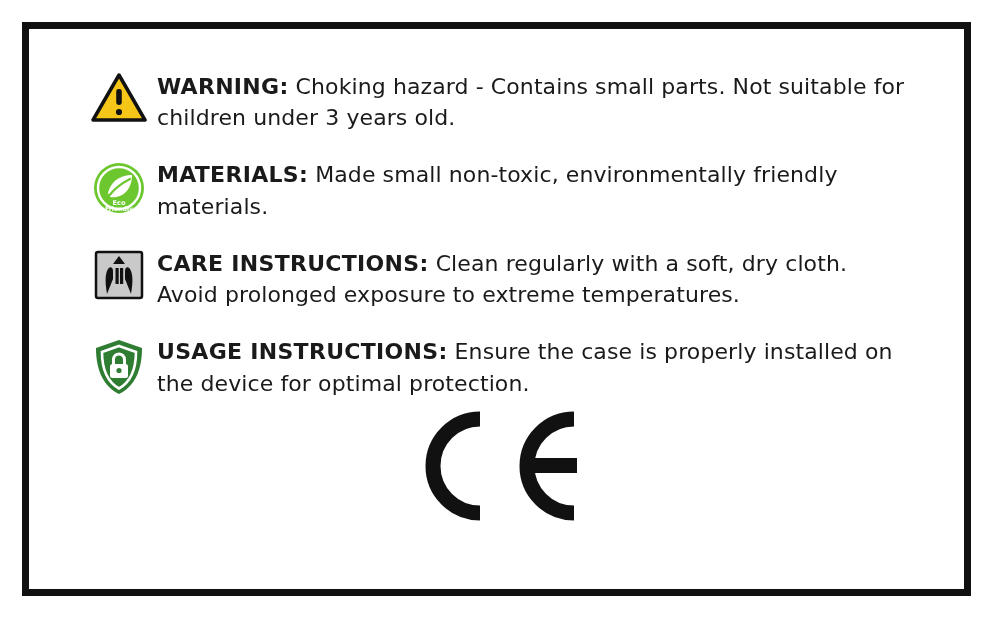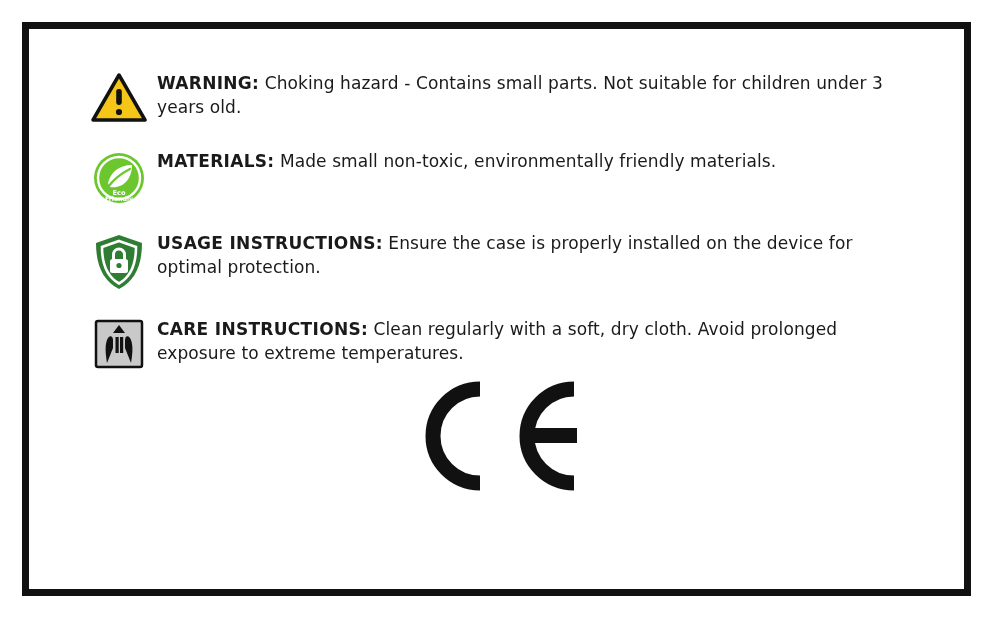--- a/index.html
+++ b/index.html
@@ -49,21 +49,21 @@
     width: 76px;
     min-width: 76px;
     display: flex;
     justify-content: center;
     align-items: center;
     padding-top: 2px;
   }
 
   .notice-text {
     font-family: "DejaVu Sans", sans-serif;
-    font-size: 17px;
+    font-size: 22px;
     line-height: 1.42;
     color: #1a1a1a;
     letter-spacing: 0.1px;
     max-width: 800px;
   }
   .notice-text .head {
     font-weight: bold;
     letter-spacing: 0.3px;
   }
 
@@ -112,46 +112,46 @@
             <text x="27" y="50" font-family="DejaVu Sans, sans-serif" font-size="6.2" font-weight="bold" fill="#ffffff" text-anchor="middle">Friendly</text>
           </svg>
         </div>
         <div class="notice-text">
           <span class="head">MATERIALS:</span><span> Made small non-toxic, environmentally friendly materials.</span>
         </div>
       </div>
 
       <div class="notice-row">
         <div class="icon-cell">
-          <svg class="icon-svg" width="52" height="58" viewBox="0 0 52 58">
-            <path d="M26 2 L49 10 C49 32 42 48 26 56 C10 48 3 32 3 10 Z" fill="#2f7d32"></path>
-            <path d="M26 8 L43 14 C43 31 37.5 44 26 50.5 C14.5 44 9 31 9 14 Z" fill="none" stroke="#ffffff" stroke-width="2.6"></path>
-            <rect x="17" y="26" width="18" height="14" rx="2.5" fill="#ffffff"></rect>
-            <path d="M20.5 26 v-4.5 a5.5 5.5 0 0 1 11 0 V26" fill="none" stroke="#ffffff" stroke-width="3"></path>
-            <circle cx="26" cy="32.5" r="2.6" fill="#2f7d32"></circle>
-          </svg>
-        </div>
-        <div class="notice-text">
-          <span class="head">USAGE INSTRUCTIONS:</span><span> Ensure the case is properly installed on the device for optimal protection.</span>
-        </div>
-      </div>
-
-      <div class="notice-row">
-        <div class="icon-cell">
           <svg class="icon-svg" width="50" height="50" viewBox="0 0 50 50">
             <rect x="2" y="2" width="46" height="46" rx="2" fill="#c9c9c9" stroke="#111111" stroke-width="2.5"></rect>
             <path d="M13 44 C11 32 11 24 14 19 C16 16 19 17 19 21 L19 29" fill="#111111"></path>
             <path d="M37 44 C39 32 39 24 36 19 C34 16 31 17 31 21 L31 29" fill="#111111"></path>
             <rect x="21.5" y="18" width="3.2" height="16" fill="#111111"></rect>
             <rect x="26" y="18" width="3.2" height="16" fill="#111111"></rect>
             <path d="M25 6 L31 14 L19 14 Z" fill="#111111"></path>
           </svg>
         </div>
         <div class="notice-text">
           <span class="head">CARE INSTRUCTIONS:</span><span> Clean regularly with a soft, dry cloth. Avoid prolonged exposure to extreme temperatures.</span>
+        </div>
+      </div>
+
+      <div class="notice-row">
+        <div class="icon-cell">
+          <svg class="icon-svg" width="52" height="58" viewBox="0 0 52 58">
+            <path d="M26 2 L49 10 C49 32 42 48 26 56 C10 48 3 32 3 10 Z" fill="#2f7d32"></path>
+            <path d="M26 8 L43 14 C43 31 37.5 44 26 50.5 C14.5 44 9 31 9 14 Z" fill="none" stroke="#ffffff" stroke-width="2.6"></path>
+            <rect x="17" y="26" width="18" height="14" rx="2.5" fill="#ffffff"></rect>
+            <path d="M20.5 26 v-4.5 a5.5 5.5 0 0 1 11 0 V26" fill="none" stroke="#ffffff" stroke-width="3"></path>
+            <circle cx="26" cy="32.5" r="2.6" fill="#2f7d32"></circle>
+          </svg>
+        </div>
+        <div class="notice-text">
+          <span class="head">USAGE INSTRUCTIONS:</span><span> Ensure the case is properly installed on the device for optimal protection.</span>
         </div>
       </div>
 
     </div>
 
     <div class="ce-wrap">
       <svg class="ce-mark" width="190" height="118" viewBox="0 0 190 118" aria-label="CE">
         <path d="M78 12 A47 47 0 1 0 78 106" fill="none" stroke="#111111" stroke-width="15"></path>
         <path d="M172 12 A47 47 0 1 0 172 106" fill="none" stroke="#111111" stroke-width="15"></path>
         <rect x="125" y="51" width="50" height="15" fill="#111111"></rect>

